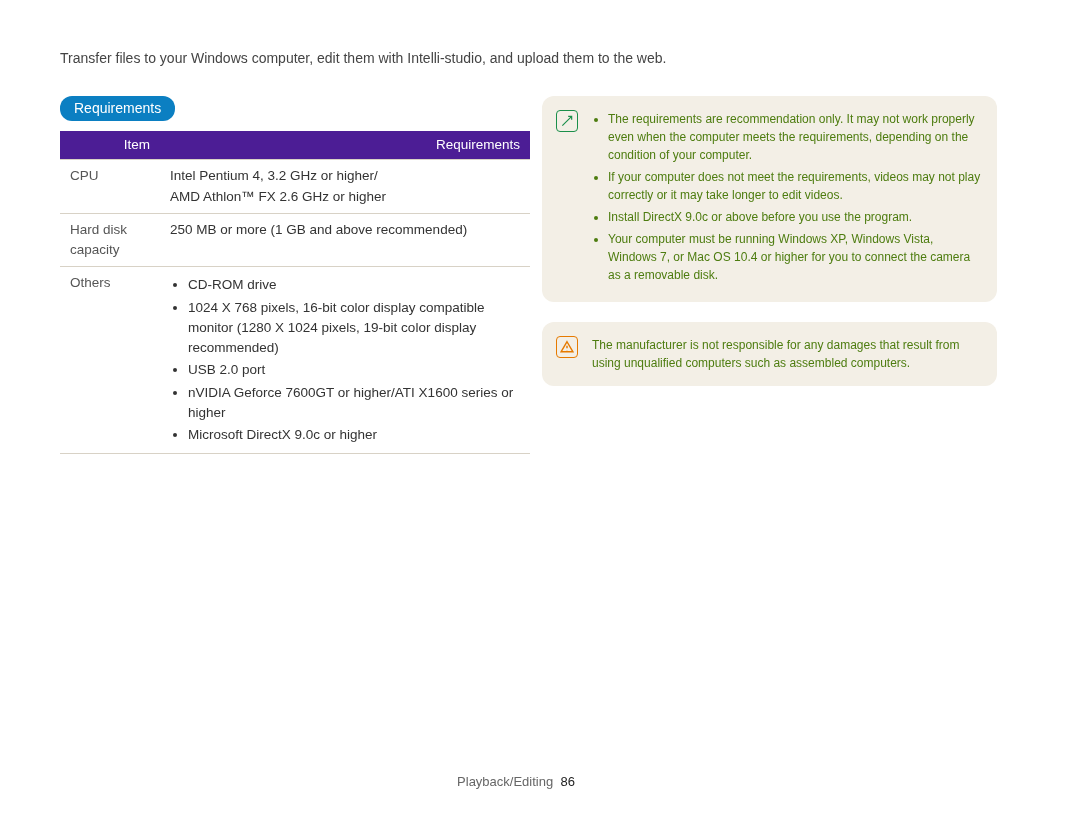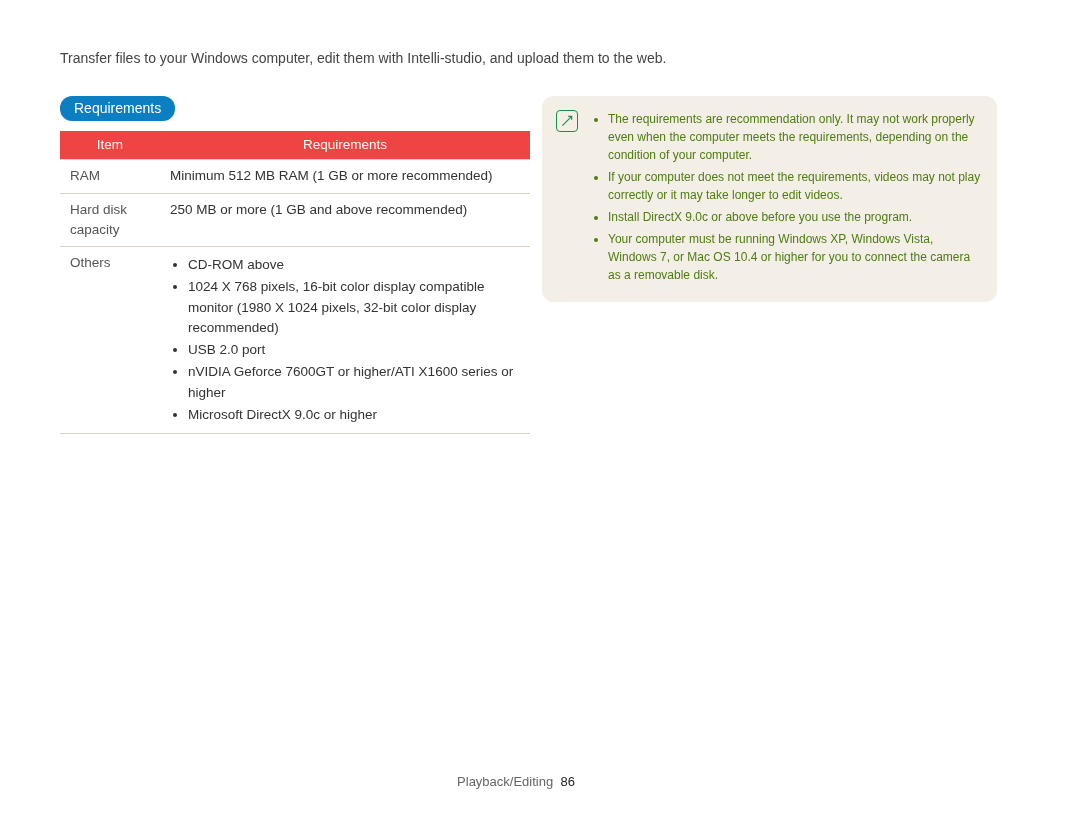--- a/index.html
+++ b/index.html
@@ -41,24 +41,24 @@
     border-radius: 12px;
     margin-bottom: 10px;
   }
   table.req {
     width: 100%;
     border-collapse: collapse;
     font-size: 13.5px;
     line-height: 1.5;
   }
   table.req th {
-    background: #ef4444;
+    background: #4c1d95;
     color: #fff;
     font-weight: normal;
-    text-align: center;
+    text-align: right;
     padding: 4px 10px;
     border-bottom: 1px solid #d8d2c6;
   }
   table.req th:first-child { width: 100px; }
   table.req td {
     padding: 6px 10px;
     border-bottom: 1px solid #d8d2c6;
     vertical-align: top;
     color: #333;
   }
@@ -125,33 +125,34 @@
 
       <table class="req">
         <thead>
           <tr>
             <th>Item</th>
             <th>Requirements</th>
           </tr>
         </thead>
         <tbody>
           <tr>
-            <td>RAM</td>
-            <td>Minimum 512 MB RAM (1 GB or more recommended)</td>
+            <td>CPU</td>
+            <td style="white-space:pre-line">Intel Pentium 4, 3.2 GHz or higher/
+AMD Athlon™ FX 2.6 GHz or higher</td>
           </tr>
           <tr>
             <td>Hard disk capacity</td>
             <td>250 MB or more (1 GB and above recommended)</td>
           </tr>
           <tr>
             <td>Others</td>
             <td>
               <ul class="others">
-                <li>CD-ROM above</li>
-                <li>1024 X 768 pixels, 16-bit color display compatible monitor (1980 X 1024 pixels, 32-bit color display recommended)</li>
+                <li>CD-ROM drive</li>
+                <li>1024 X 768 pixels, 16-bit color display compatible monitor (1280 X 1024 pixels, 19-bit color display recommended)</li>
                 <li>USB 2.0 port</li>
                 <li>nVIDIA Geforce 7600GT or higher/ATI X1600 series or higher</li>
                 <li>Microsoft DirectX 9.0c or higher</li>
               </ul>
             </td>
           </tr>
         </tbody>
       </table>
 
     </div>
@@ -164,19 +165,28 @@
             </svg>
         </span>
         <ul>
           <li>The requirements are recommendation only. It may not work properly even when the computer meets the requirements, depending on the condition of your computer.</li>
           <li>If your computer does not meet the requirements, videos may not play correctly or it may take longer to edit videos.</li>
           <li>Install DirectX 9.0c or above before you use the program.</li>
           <li>Your computer must be running Windows XP, Windows Vista, Windows 7, or Mac OS 10.4 or higher for you to connect the camera as a removable disk.</li>
         </ul>
       </div>
 
+      <div class="note-box">
+        <span class="icon warn">
+          <svg width="14" height="14" viewBox="0 0 24 24" fill="none" stroke="currentColor" stroke-width="2.5">
+              <path d="M12 3 L22 20 H2 Z"></path>
+              <path d="M12 10 V14 M12 17 V17.5"></path>
+            </svg>
+        </span>
+        <span>The manufacturer is not responsible for any damages that result from using unqualified computers such as assembled computers.</span>
+      </div>
     </div>
   </div>
 </div>
 
 <div class="footer">
   <span>Playback/Editing</span>&nbsp;&nbsp;<span class="pagenum">86</span>
 </div>
 
 </body></html>

